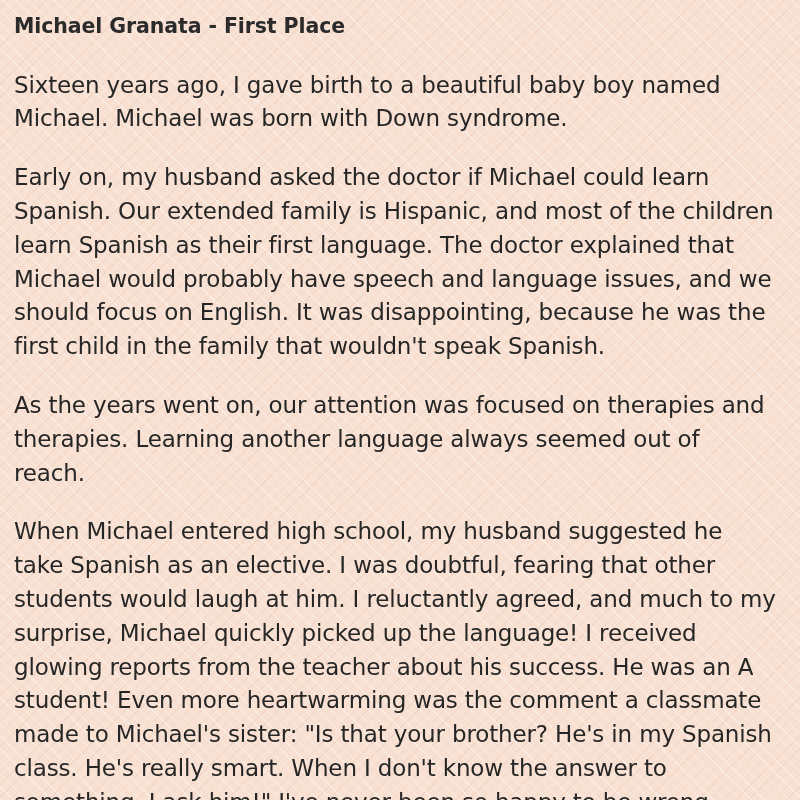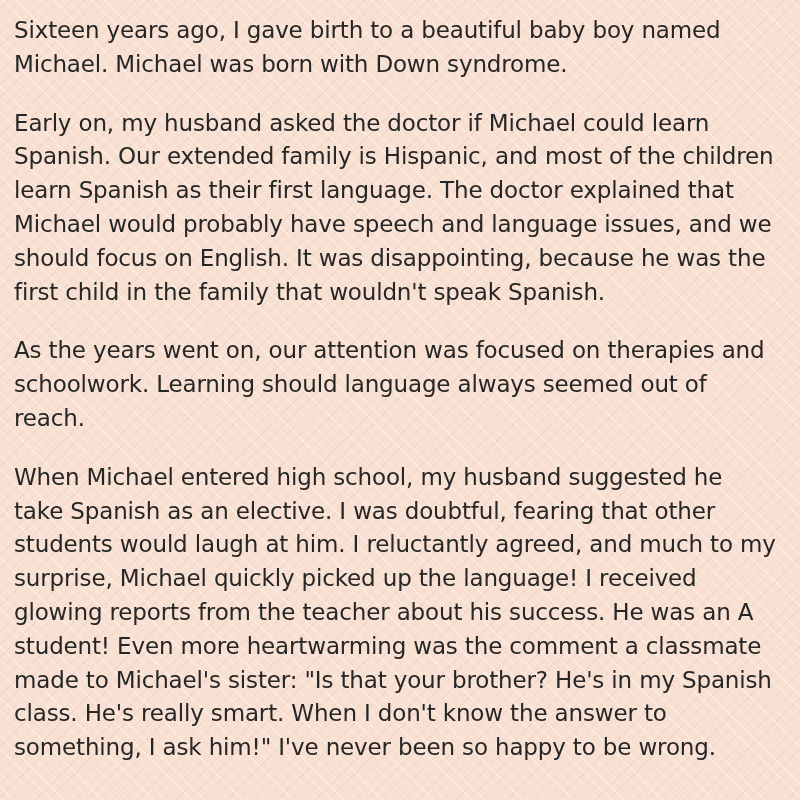--- a/index.html
+++ b/index.html
@@ -57,18 +57,19 @@
     color: #2b2b2b;
     margin: 32px 0 0 0;
     letter-spacing: -0.1px;
   }
 </style>
 </head>
 <body>
 
 <div class="page">
   <div class="content">
+    <h1 class="title">Michael Granata - First Place</h1>
     <p class="para">Sixteen years ago, I gave birth to a beautiful baby boy named Michael. Michael was born with Down syndrome.</p>
     <p class="para">Early on, my husband asked the doctor if Michael could learn Spanish. Our extended family is Hispanic, and most of the children learn Spanish as their first language. The doctor explained that Michael would probably have speech and language issues, and we should focus on English. It was disappointing, because he was the first child in the family that wouldn't speak Spanish.</p>
-    <p class="para">As the years went on, our attention was focused on therapies and schoolwork. Learning should language always seemed out of reach.</p>
+    <p class="para">As the years went on, our attention was focused on therapies and therapies. Learning another language always seemed out of reach.</p>
     <p class="para">When Michael entered high school, my husband suggested he take Spanish as an elective. I was doubtful, fearing that other students would laugh at him. I reluctantly agreed, and much to my surprise, Michael quickly picked up the language! I received glowing reports from the teacher about his success. He was an A student! Even more heartwarming was the comment a classmate made to Michael's sister: "Is that your brother? He's in my Spanish class. He's really smart. When I don't know the answer to something, I ask him!" I've never been so happy to be wrong.</p>
   </div>
 </div>
 
 </body></html>

